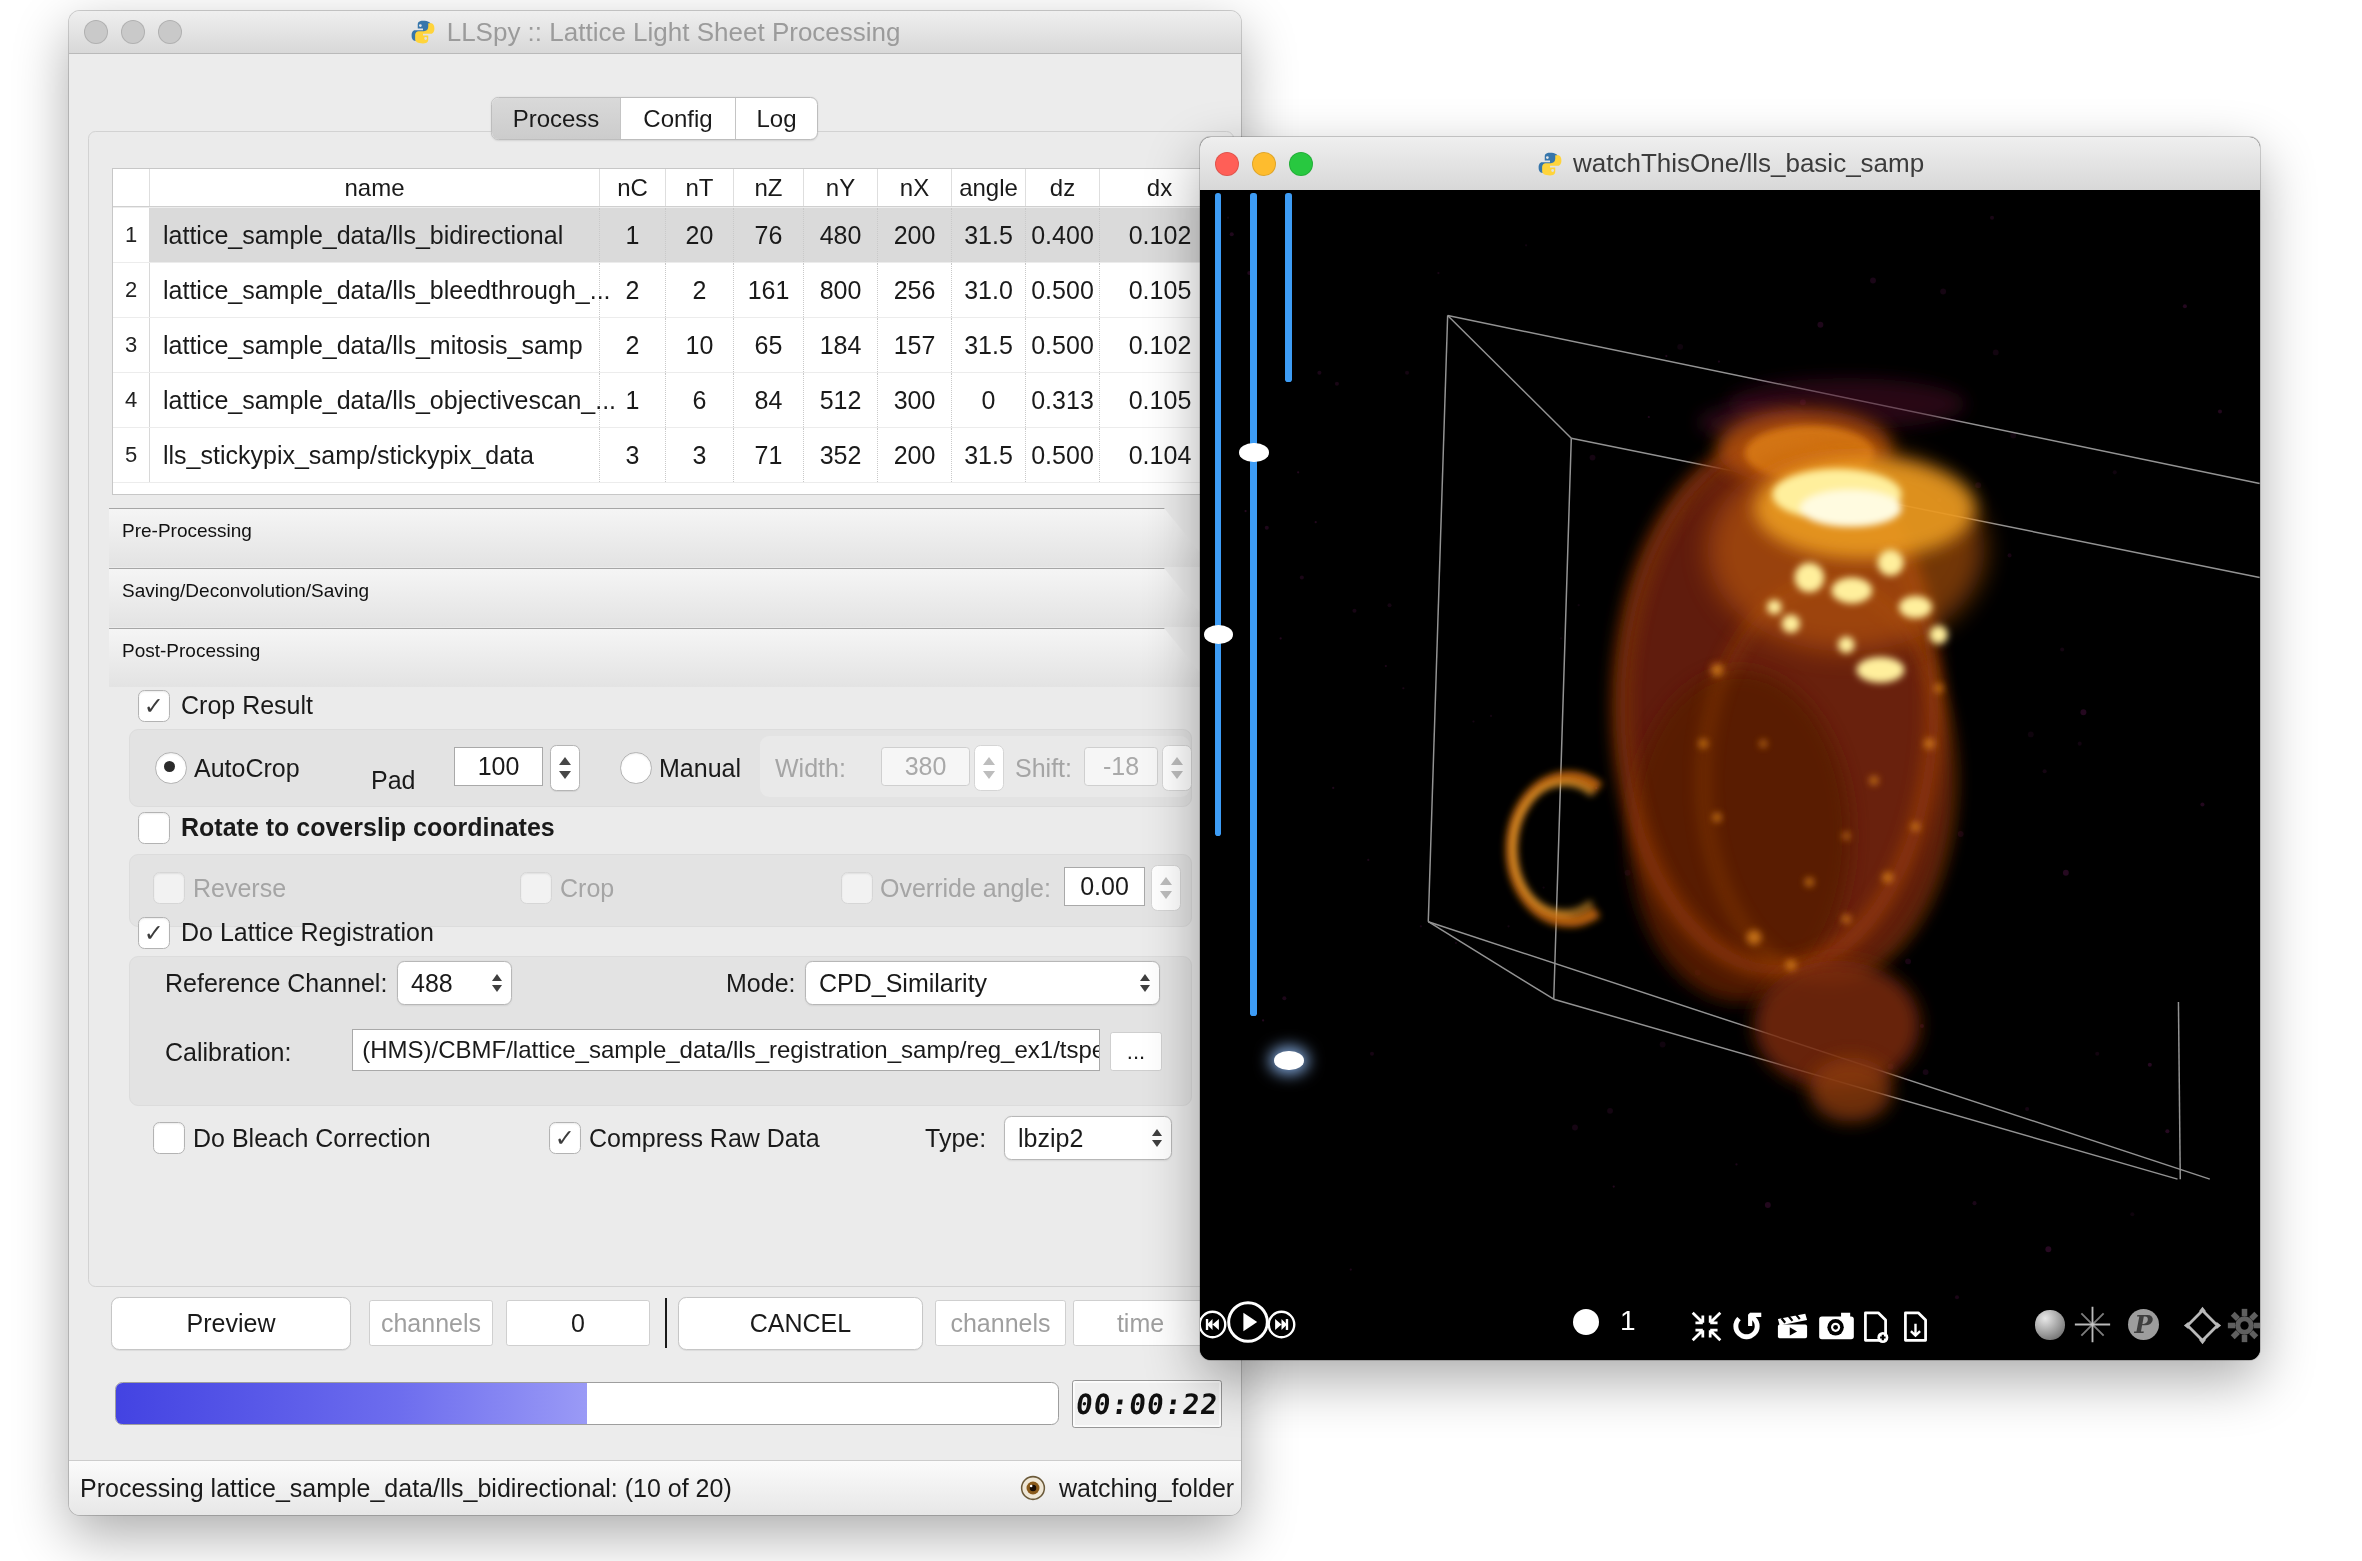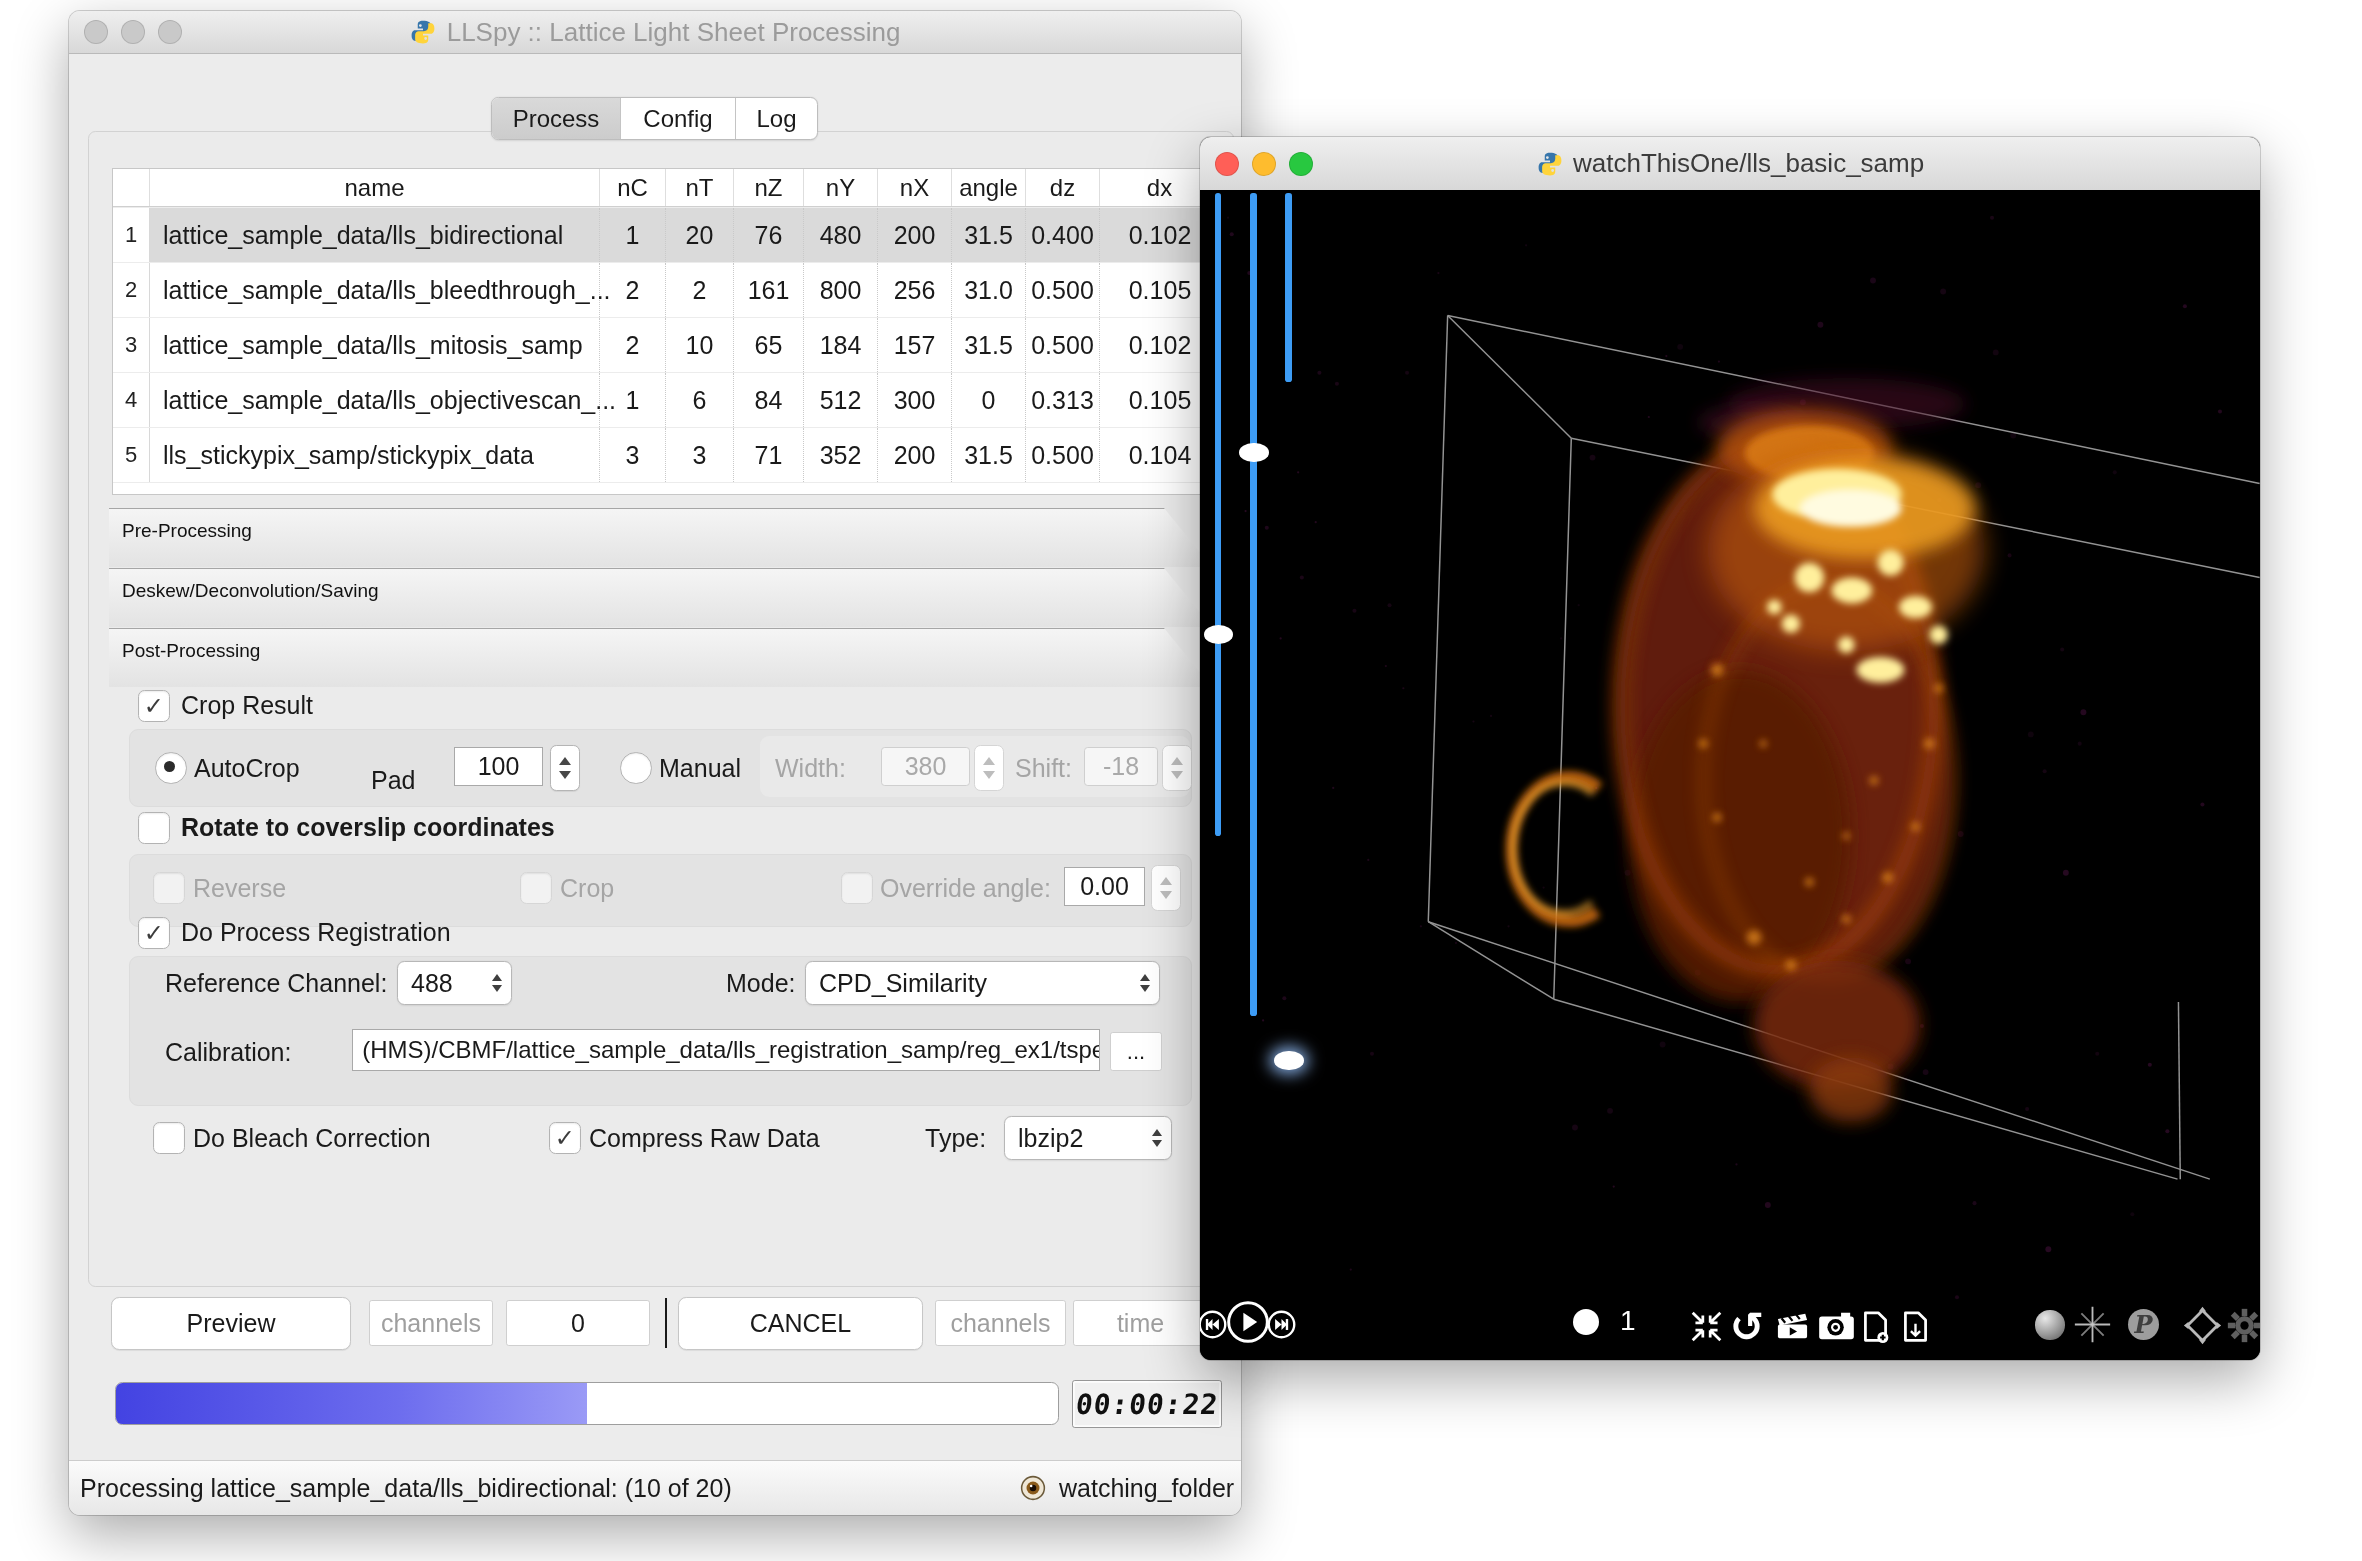--- a/index.html
+++ b/index.html
@@ -239,21 +239,21 @@
       <div class="g-cell c-dz">0.500</div>
       <div class="g-cell c-dx">0.104</div>
     </div>
     <div class="g-row"></div>
   </div>
 
   <div class="band" style="top:497px;">
       <span>Pre-Processing</span>
     </div>
   <div class="band" style="top:557px;">
-      <span>Deskew/Deconvolution/Saving</span>
+      <span>Saving/Deconvolution/Saving</span>
     </div>
   <div class="band" style="top:617px;">
       <span>Post-Processing</span>
     </div>
 
   <span class="cb on" style="left:69px;top:679px;">
       <i>✓</i>
     </span>
   <span class="lbl" style="left:112px;top:680px;">Crop Result</span>
 
@@ -296,21 +296,21 @@
   <span class="lbl dim" style="left:811px;top:863px;">Override angle:</span>
   <div class="field" style="left:995px;top:856px;width:81px;height:39px;">0.00</div>
   <div class="spin dis" style="left:1082px;top:854px;">
       <b class="up"></b>
       <b class="dn"></b>
     </div>
 
   <span class="cb on" style="left:69px;top:906px;">
       <i>✓</i>
     </span>
-  <span class="lbl" style="left:112px;top:907px;">Do Process Registration</span>
+  <span class="lbl" style="left:112px;top:907px;">Do Lattice Registration</span>
 
   <div class="panel" style="left:60px;top:945px;width:1061px;height:148px;"></div>
   <span class="lbl" style="left:96px;top:958px;">Reference Channel:</span>
   <div class="combo" style="left:328px;top:950px;width:115px;height:44px;">
     <span>488</span>
     <span class="arrows">
         <b class="up"></b>
         <b class="dn"></b>
       </span>
   </div>

